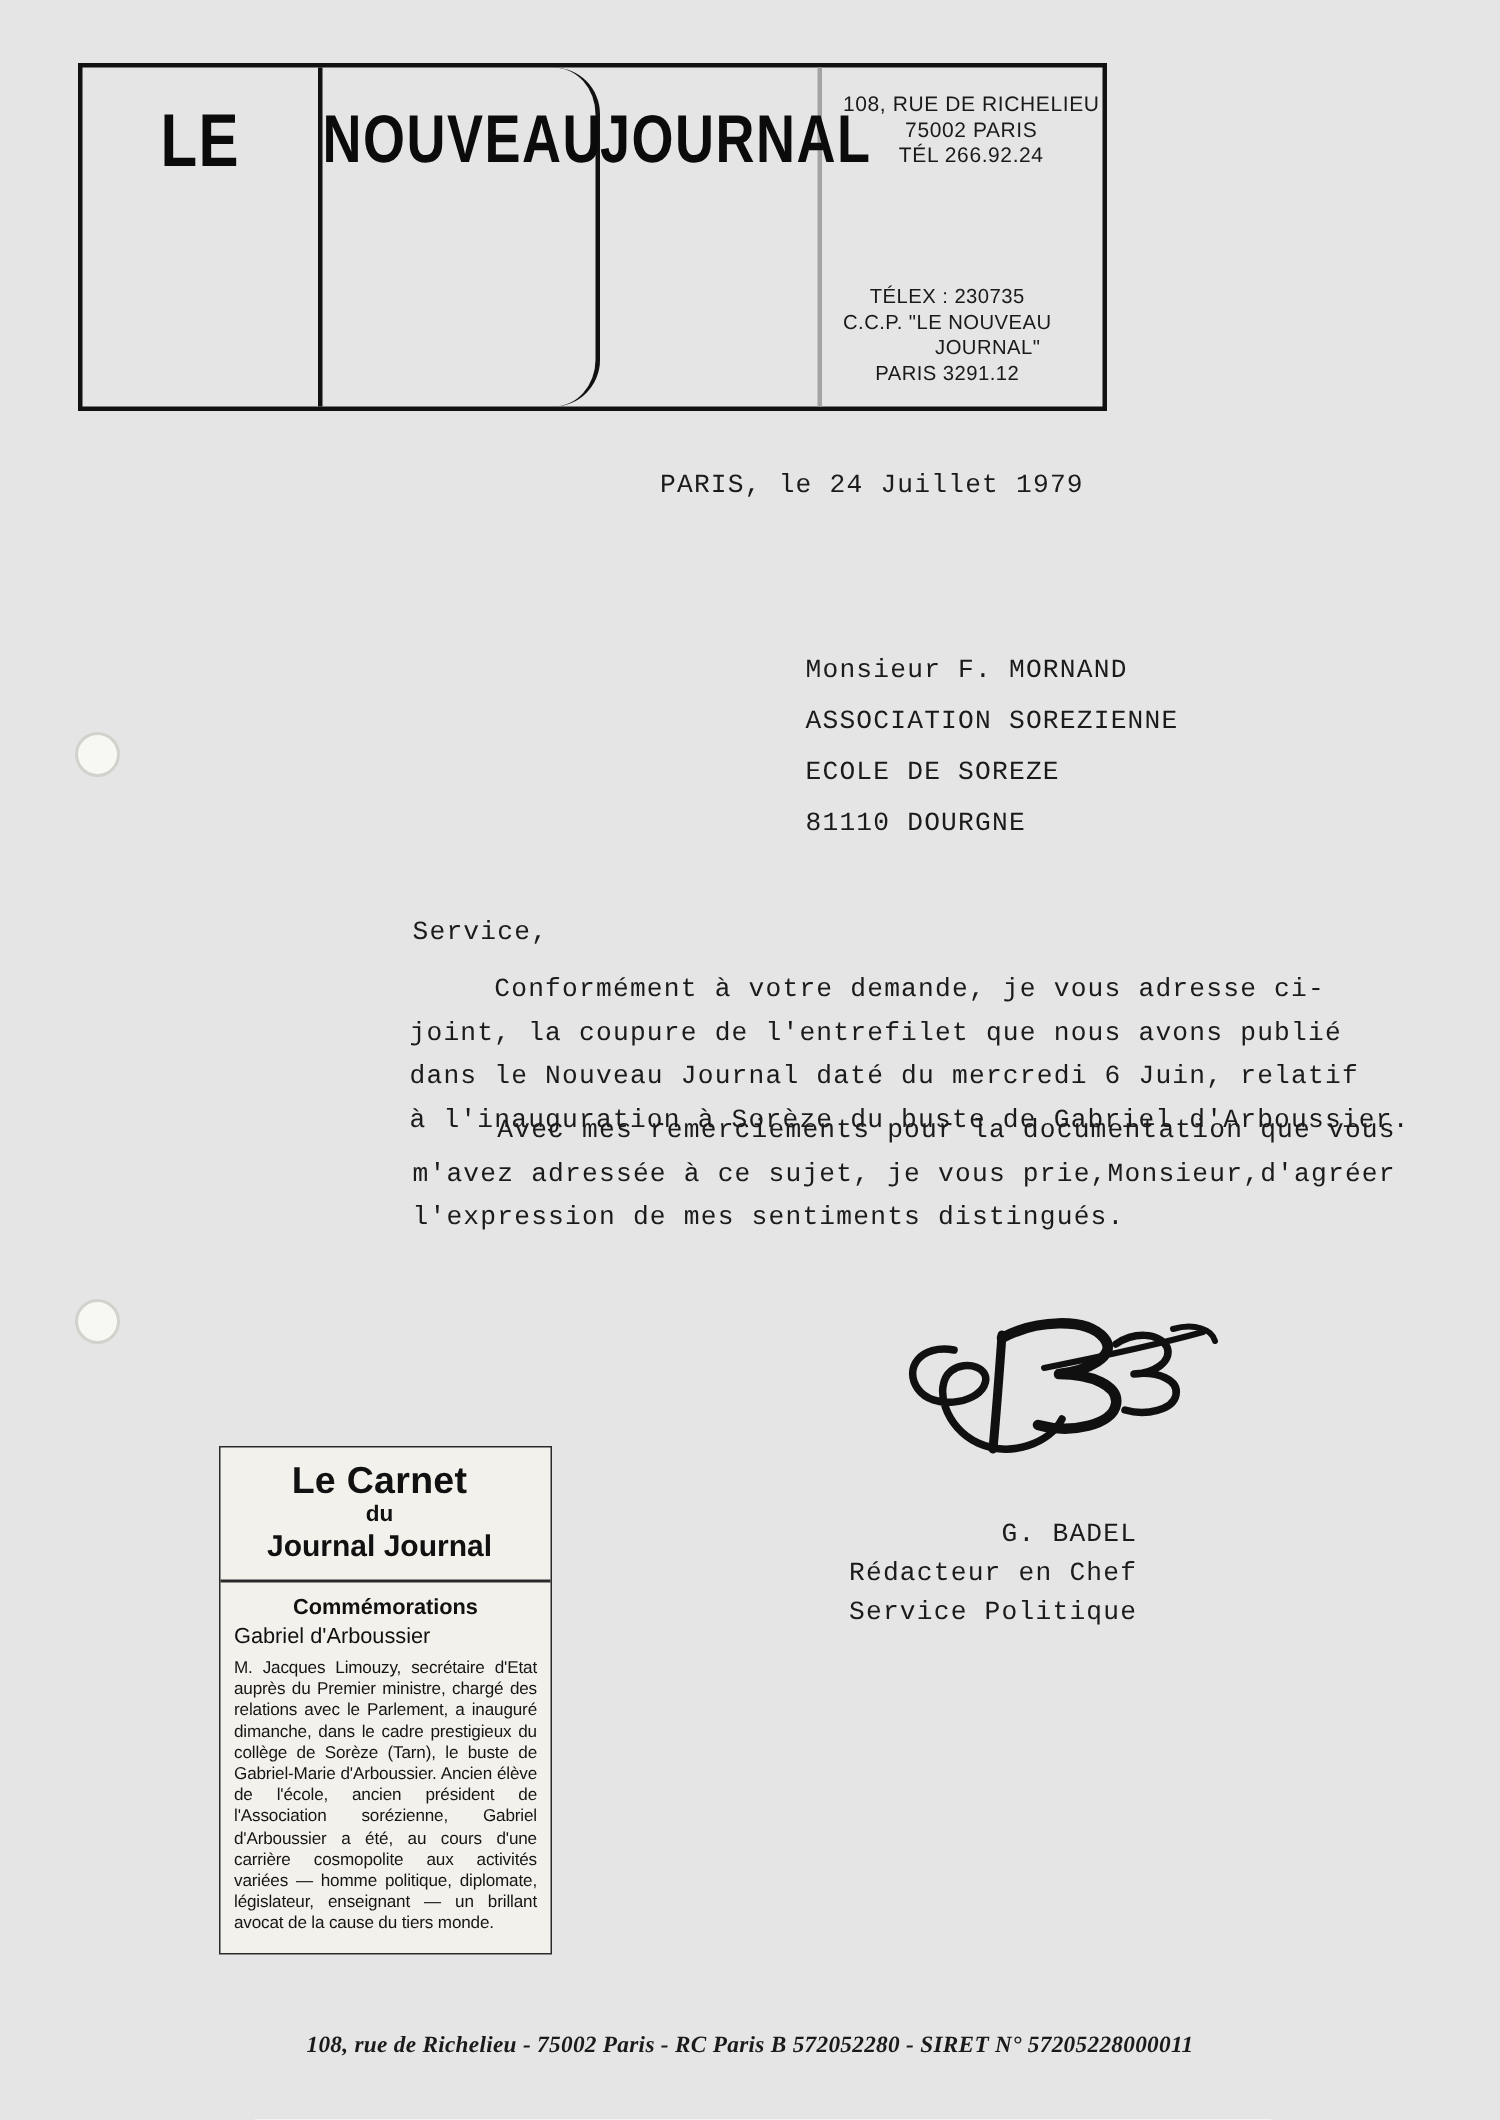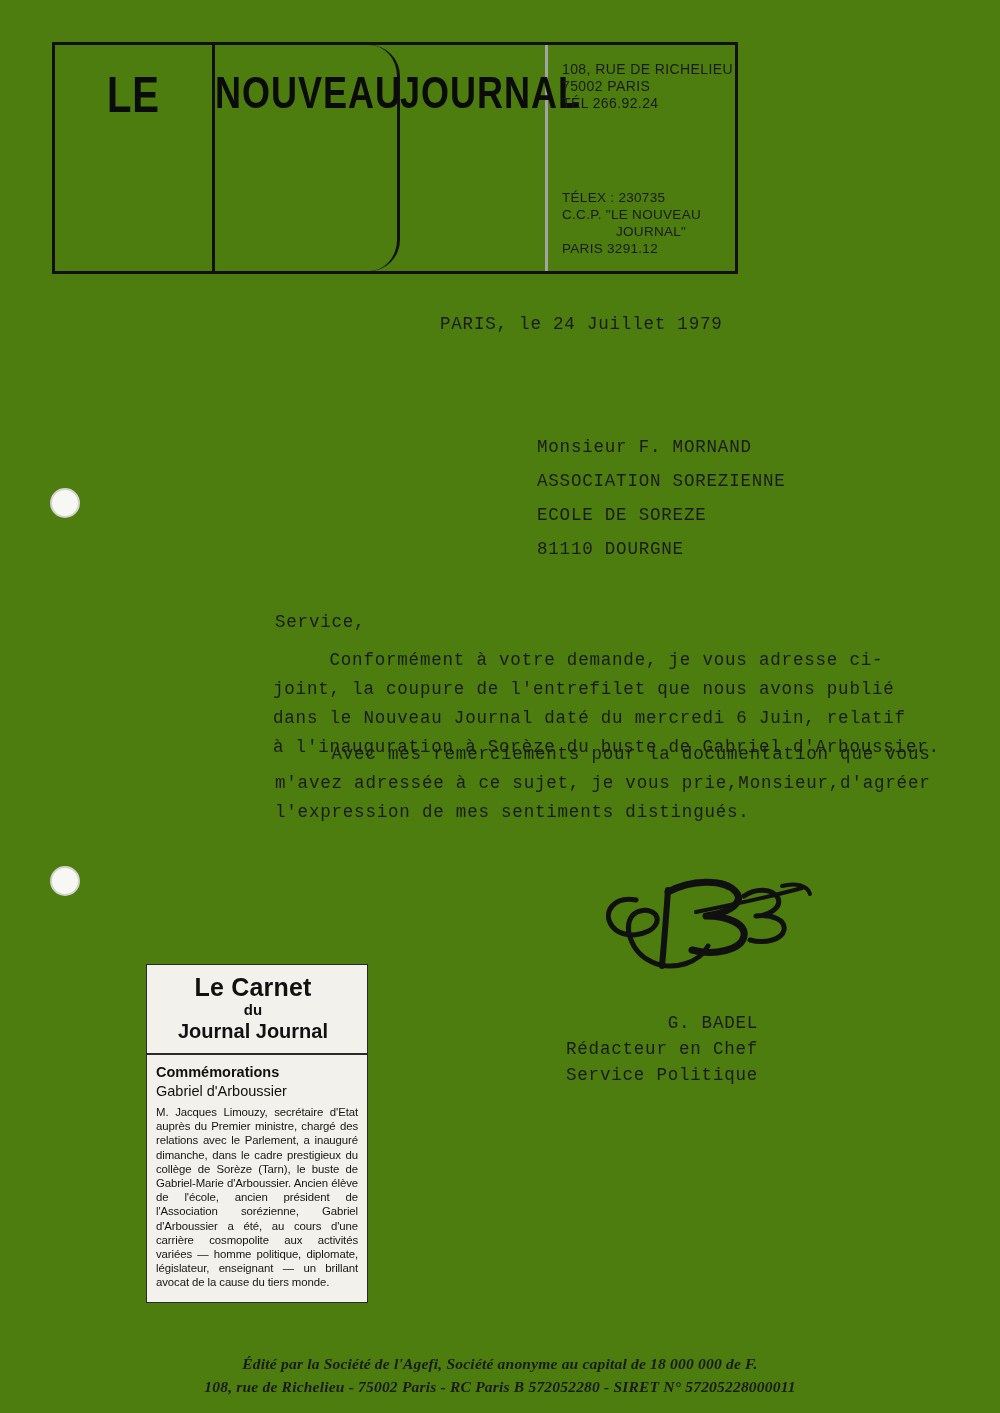--- a/index.html
+++ b/index.html
@@ -11,21 +11,21 @@
     width: 1000px;
     height: 1413px;
     position: relative;
     font-family: "Liberation Mono", monospace;
     color: #111111;
     overflow: hidden;
   }
   .page {
     position: absolute;
     inset: 0;
-    background: #4d7c0f;
+    background: #e5e5e5;
   }
 
   
   .letterhead {
     position: absolute;
     left: 52px;
     top: 42px;
     width: 686px;
     height: 232px;
     border: 3px solid #111;
@@ -44,20 +44,21 @@
     width: 185px;
     border-right: 3px solid #111;
     border-radius: 31px;
   }
   .lh-journal {
     width: 148px;
     border-right: 3px solid #a3a3a3;
   }
   .lh-info {
     flex: 1;
+    text-align: center;
   }
   .masthead-word {
     position: absolute;
     top: 22px;
     left: 0;
     right: 0;
     text-align: center;
     font-family: "Liberation Sans", sans-serif;
     font-weight: 900;
     font-size: 40px;
@@ -167,20 +168,21 @@
   .clip-head .l3 {
     font-size: 20px;
     font-weight: 700;
     line-height: 24px;
   }
   .clip-body {
     padding: 8px 9px 12px 9px;
     font-family: "Liberation Sans", sans-serif;
   }
   .clip-sub1 {
+    text-align: center;
     font-size: 14.5px;
     font-weight: 700;
     line-height: 19px;
   }
   .clip-sub2 {
     font-size: 14.5px;
     font-weight: 400;
     line-height: 19px;
     margin-bottom: 4px;
   }
@@ -277,17 +279,16 @@
       <div class="l3">Journal Journal</div>
     </div>
     <div class="clip-body">
       <div class="clip-sub1">Commémorations</div>
       <div class="clip-sub2">Gabriel d'Arboussier</div>
       <div class="clip-text">M. Jacques Limouzy, secrétaire d'Etat auprès du Premier ministre, chargé des relations avec le Parlement, a inauguré dimanche, dans le cadre prestigieux du collège de Sorèze (Tarn), le buste de Gabriel-Marie d'Arboussier. Ancien élève de l'école, ancien président de l'Association sorézienne, Gabriel d'Arboussier a été, au cours d'une carrière cosmopolite aux activités variées — homme politique, diplomate, législateur, enseignant — un brillant avocat de la cause du tiers monde.</div>
     </div>
   </div>
 
   <div class="footer">
-    <div>Édité par la Société de l'Agefi, Société anonyme au capital de 18 000 000 de F.</div>
     <div>108, rue de Richelieu - 75002 Paris - RC Paris B 572052280 - SIRET N° 57205228000011</div>
   </div>
 
 </div>
 
 </body></html>

